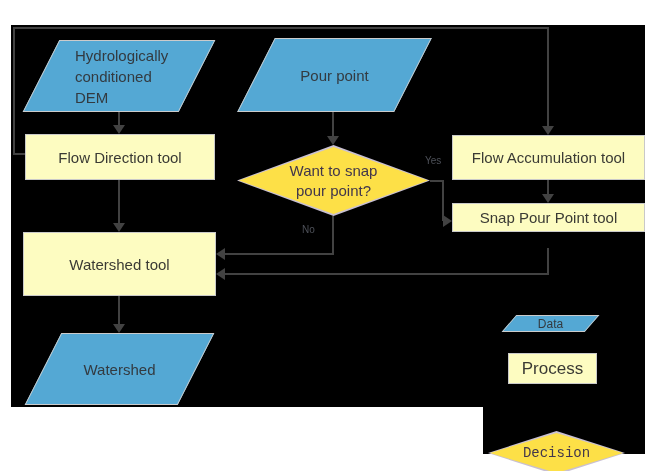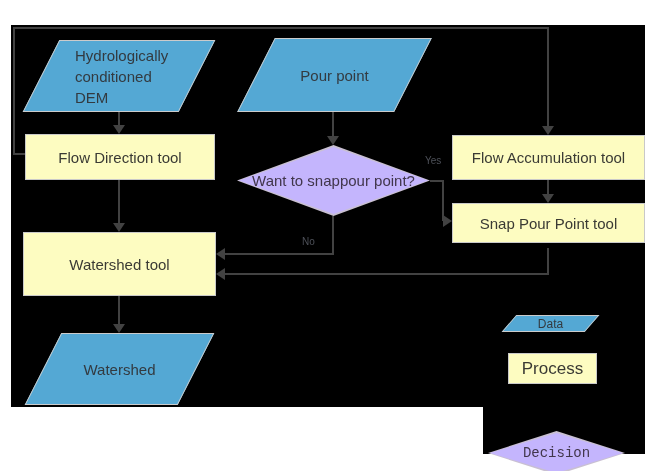--- a/index.html
+++ b/index.html
@@ -16,22 +16,22 @@
   
   .rect{position:absolute;background:#fdfcc1;border:1px solid #c9c9c9;box-sizing:border-box;
         display:flex;align-items:center;justify-content:center;font-size:15px;color:#3a3a34;}
   .para{position:absolute;background:#54a8d4;border:1px solid #cbcbcb;box-sizing:border-box;transform:skewX(-27deg);}
   .para-inner{position:absolute;left:0;top:0;right:0;bottom:0;transform:skewX(27deg);
         display:flex;align-items:center;justify-content:center;font-size:15px;color:#333a40;}
   .para-steep{transform:skewX(-41deg);}
   .para-steep .para-inner{transform:skewX(41deg);}
   .diamond{position:absolute;clip-path:polygon(50% 0,100% 50%,50% 100%,0 50%);background:#c9c0d2;}
   .diamond-fill{position:absolute;left:2px;top:2px;right:2px;bottom:2px;
-        clip-path:polygon(50% 0,100% 50%,50% 100%,0 50%);background:#c4b5fd;
-        display:flex;flex-direction:row;align-items:center;justify-content:center;
+        clip-path:polygon(50% 0,100% 50%,50% 100%,0 50%);background:#fde047;
+        display:flex;flex-direction:column;align-items:center;justify-content:center;
         font-size:15px;line-height:20px;color:#41364b;}
   .dem-text{justify-content:center;align-items:flex-start;flex-direction:column;
         padding-left:33px;line-height:21px;}
   .edge-label{position:absolute;font-size:10px;color:#4d5058;}
   .lg-data{font-size:12px;}
   .lg-process{font-size:17px;}
   .lg-decision{font-size:14px;color:#41364b;}
 </style>
 </head>
 <body>
@@ -68,39 +68,39 @@
 
   <div class="edge" style="left:332px;top:216px;width:2px;height:39px;"></div>
   <div class="edge" style="left:221px;top:253px;width:113px;height:2px;"></div>
   <div class="arr arr-left" style="left:216px;top:248px;"></div>
 
   <div class="edge" style="left:547px;top:248px;width:2px;height:27px;"></div>
   <div class="edge" style="left:221px;top:273px;width:328px;height:2px;"></div>
   <div class="arr arr-left" style="left:216px;top:268px;"></div>
 
   <div class="edge-label" style="left:411px;top:155px;margin-left:14px;">Yes</div>
-  <div class="edge-label" style="left:302px;top:236px;">No</div>
+  <div class="edge-label" style="left:302px;top:224px;">No</div>
 
   <div class="para" style="left:41px;top:40px;width:156px;height:72px;">
     <div class="para-inner dem-text">
       <div>Hydrologically</div>
       <div>conditioned</div>
       <div>DEM</div>
     </div>
   </div>
 
   <div class="para" style="left:256px;top:38px;width:157px;height:74px;">
     <div class="para-inner">Pour point</div>
   </div>
 
   <div class="rect" style="left:25px;top:134px;width:190px;height:46px;">Flow Direction tool</div>
 
   <div class="rect" style="left:452px;top:135px;width:193px;height:45px;">Flow Accumulation tool</div>
 
-  <div class="rect" style="left:452px;top:203px;width:193px;height:40px;">Snap Pour Point tool</div>
+  <div class="rect" style="left:452px;top:203px;width:193px;height:29px;">Snap Pour Point tool</div>
 
   <div class="diamond" style="left:237px;top:145px;width:193px;height:71px;">
     <div class="diamond-fill">
       <div>Want to snap</div>
       <div>pour point?</div>
     </div>
   </div>
 
   <div class="rect" style="left:23px;top:232px;width:193px;height:64px;text-align:center;">Watershed tool</div>
 

